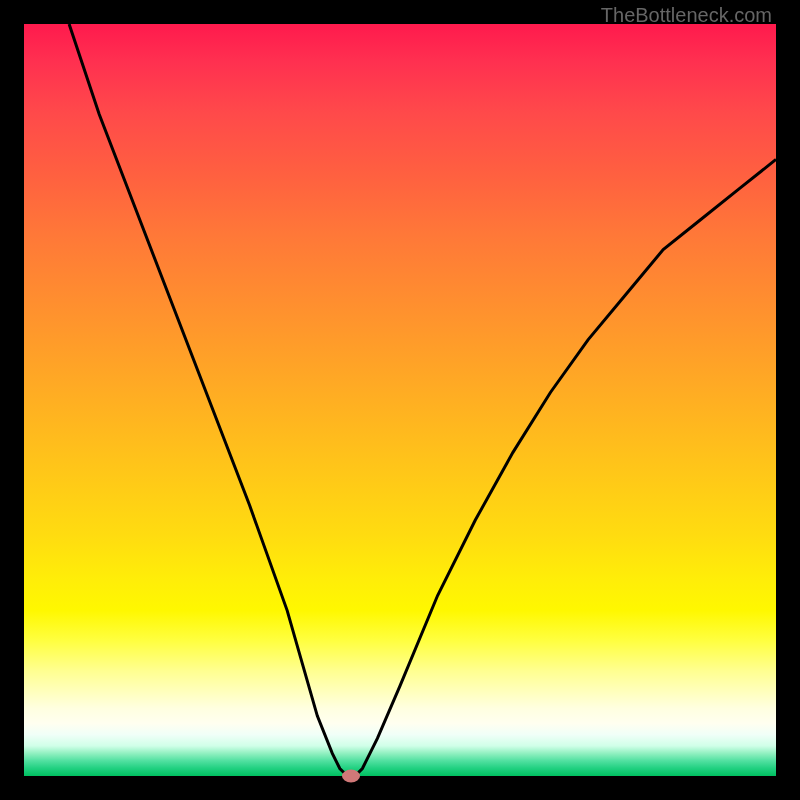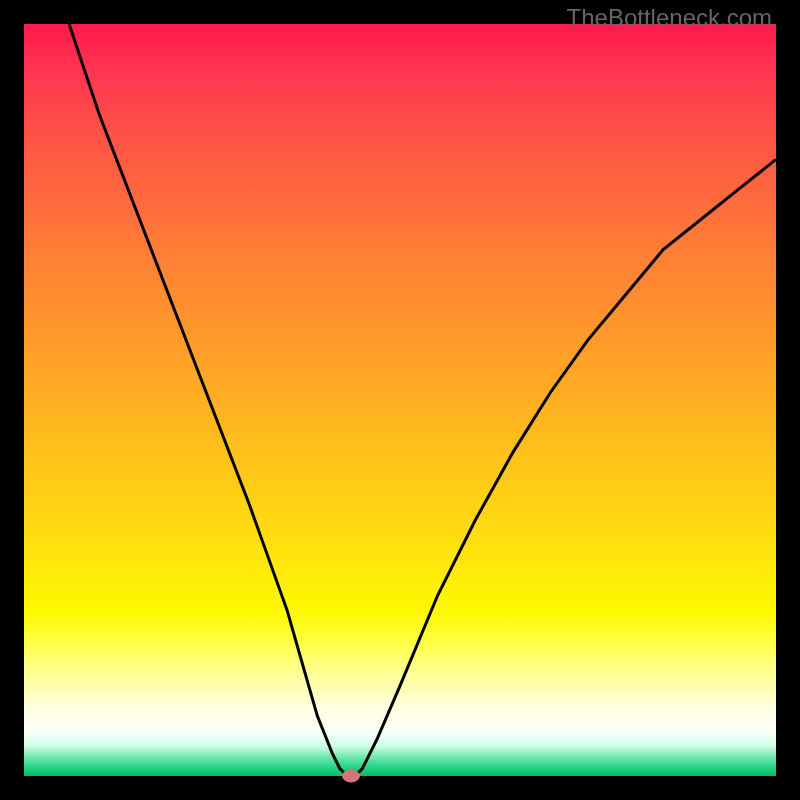--- a/index.html
+++ b/index.html
@@ -59,21 +59,21 @@
       top: 0;
       left: 0;
       width: 752px;
       height: 752px;
     }
     .watermark {
       position: absolute;
       top: 4px;
       right: 28px;
       color: #666;
-      font-size: 24px;
+      font-size: 20px;
       font-weight: normal;
       z-index: 10;
     }
     .marker {
       position: absolute;
       width: 18px;
       height: 13px;
       background: #d07878;
       border-radius: 50%;
       transform: translate(-50%, -50%);

